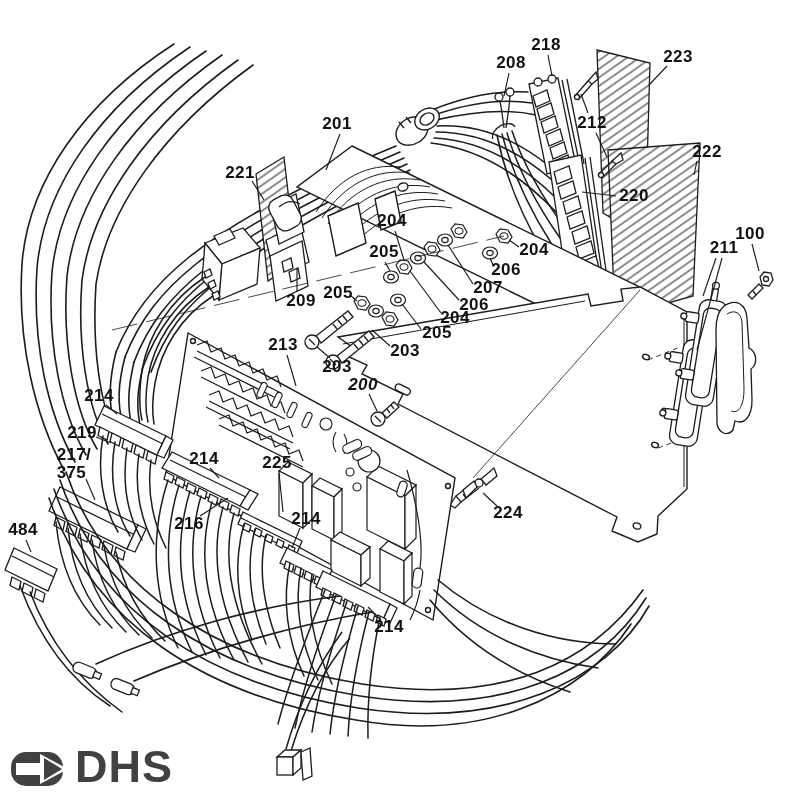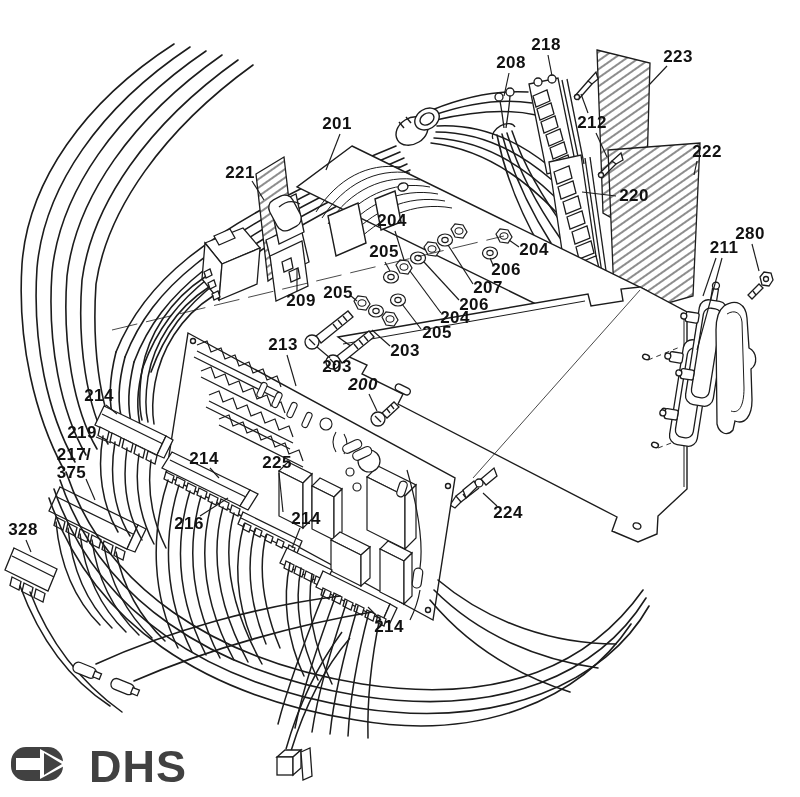--- a/index.html
+++ b/index.html
@@ -13,21 +13,21 @@
     font-weight:bold;
     font-size:17px;
     line-height:1.05;
     letter-spacing:.3px;
     color:#111;
     white-space:pre;
     text-align:left;
     pointer-events:none;
   }
   #leaders line{stroke:#1c1c1c;stroke-width:1.15;}
-  .logo{position:absolute;left:10px;top:744px;display:flex;align-items:flex-start;gap:19px;}
+  .logo{position:absolute;left:10px;top:744px;display:flex;align-items:flex-end;gap:5px;}
   .logo-text{
     font-family:"Liberation Sans",sans-serif;
     font-weight:bold;
     font-size:45px;
     letter-spacing:1px;
     color:#414141;
     line-height:1;
   }
 </style>
 </head>
@@ -543,22 +543,22 @@
     <div class="callout" style="left: 455px; top: 318px;">204</div>
     <div class="callout" style="left: 437px; top: 333px;">205</div>
     <div class="callout" style="left: 405px; top: 351px;">203</div>
     <div class="callout" style="left: 337px; top: 367px;">203</div>
     <div class="callout" style="left: 283px; top: 345px;">213</div>
     <div class="callout" style="left: 363px; top: 385px; font-style: italic;">200</div>
     <div class="callout" style="left: 99px; top: 396px;">214</div>
     <div class="callout" style="left: 82px; top: 433px;">219</div>
     <div class="callout" style="left: 74px; top: 464px;">217/
 375</div>
-    <div class="callout" style="left: 23px; top: 530px;">328</div>
+    <div class="callout" style="left: 23px; top: 530px;">484</div>
     <div class="callout" style="left: 189px; top: 524px; text-align: center;">216</div>
     <div class="callout" style="left: 204px; top: 459px;">214</div>
     <div class="callout" style="left: 277px; top: 463px;">225</div>
     <div class="callout" style="left: 306px; top: 519px;">214</div>
     <div class="callout" style="left: 389px; top: 627px;">214</div>
     <div class="callout" style="left: 508px; top: 513px;">224</div>
-    <div class="callout" style="left: 750px; top: 234px;">280</div>
+    <div class="callout" style="left: 750px; top: 234px;">100</div>
     <div class="callout" style="left: 724px; top: 248px;">211</div>
   </div>
 
 </body></html>

